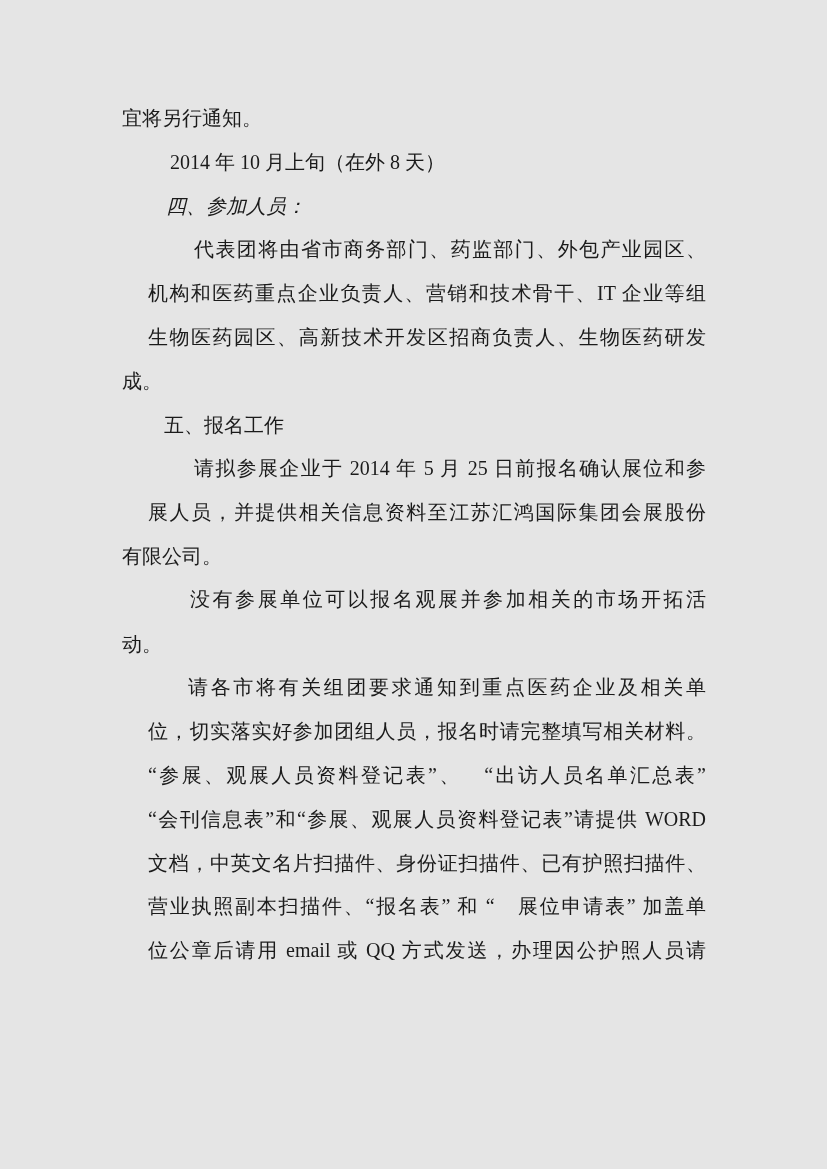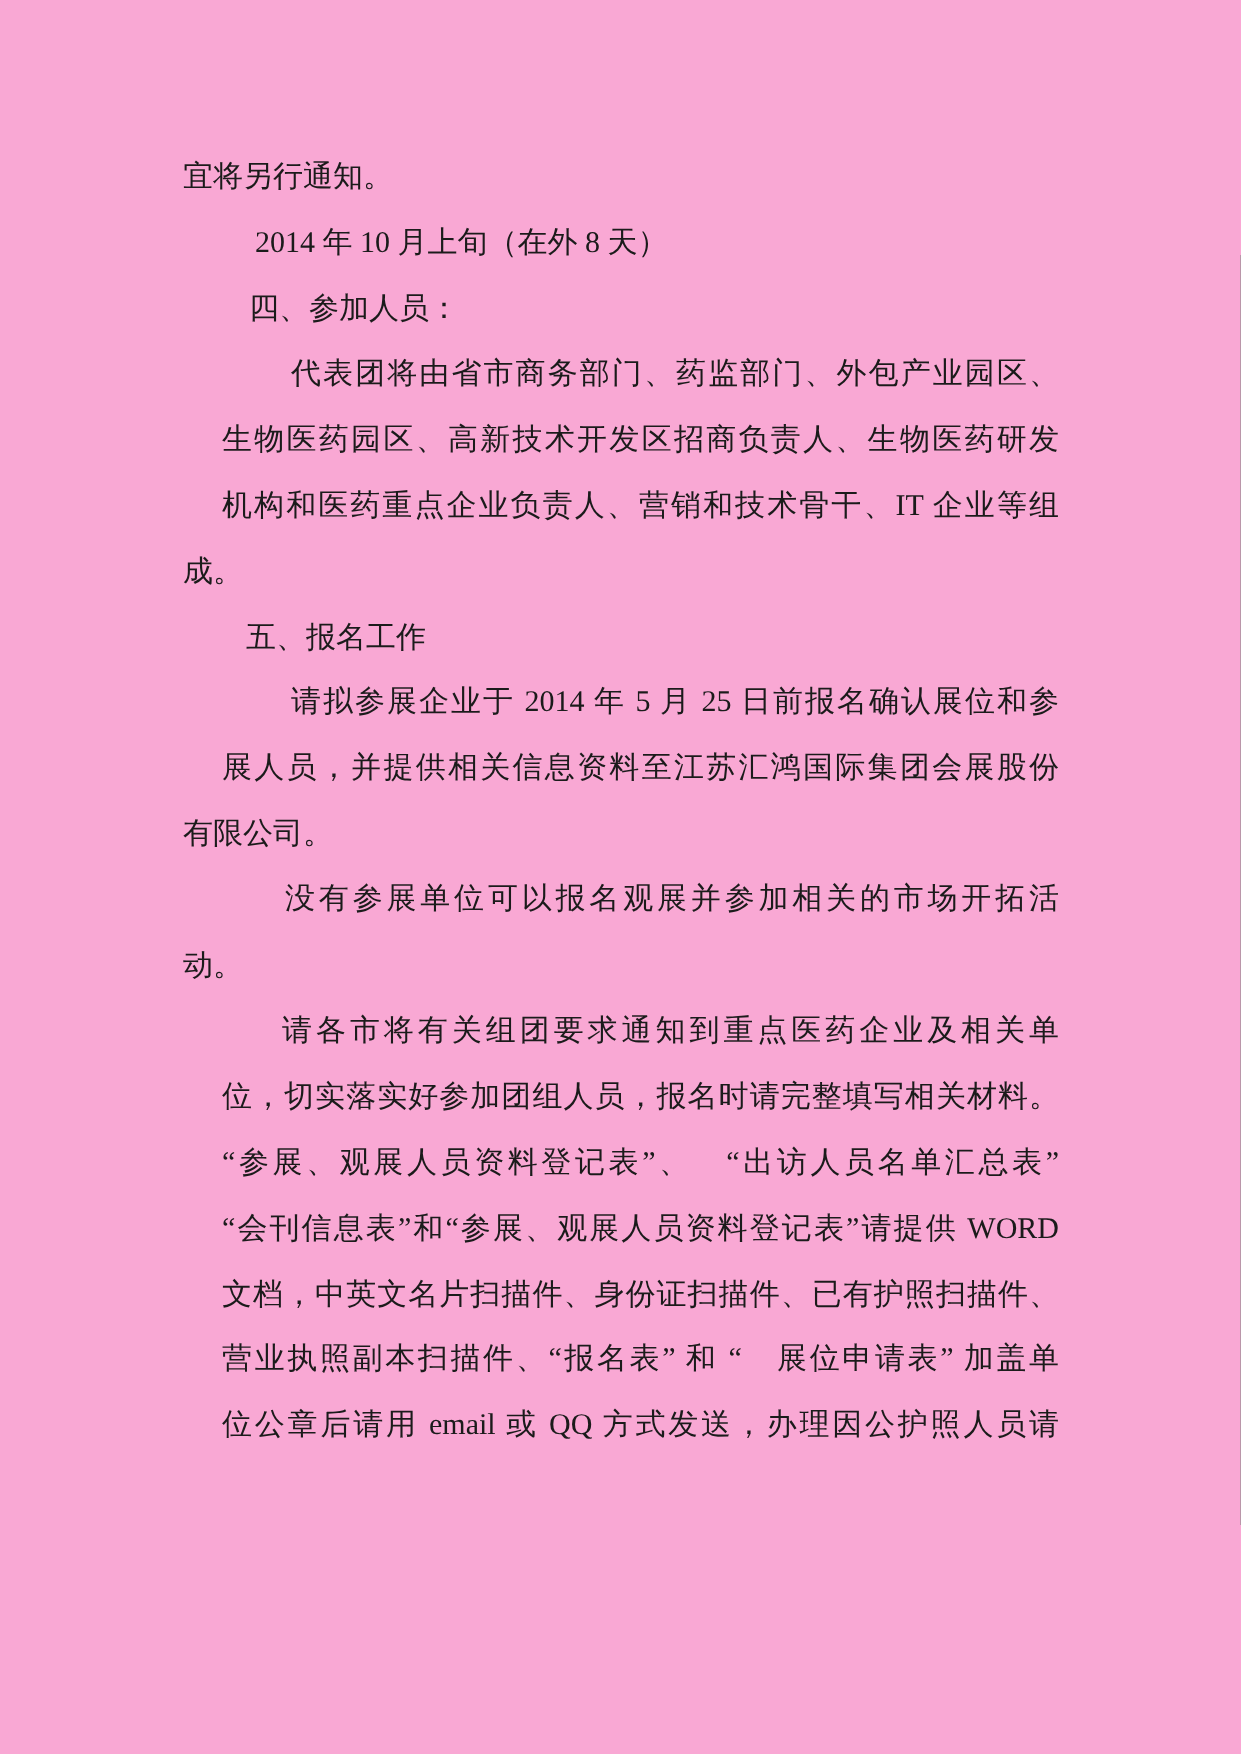--- a/index.html
+++ b/index.html
@@ -34,28 +34,28 @@
   .line.j {
     text-align: justify;
     text-align-last: justify;
     text-justify: inter-character;
     margin-left: 26px;
   }
 </style>
 </head>
 <body>
 
-<div class="page" style="background: #f9a8d4; color: rgb(27, 27, 27);">
+<div class="page" style="background: #e5e5e5; color: rgb(27, 27, 27);">
   <div class="textblock">
       <div class="line" style="text-indent: 0px;">宜将另行通知。</div>
       <div class="line" style="text-indent: 48px;">2014 年 10 月上旬（在外 8 天）</div>
-      <div class="line" style="text-indent: 44px;">四、参加人员：</div>
+      <div class="line" style="text-indent: 44px; font-style: italic;">四、参加人员：</div>
       <div class="line j" style="text-indent: 46px;">代表团将由省市商务部门、药监部门、外包产业园区、</div>
+      <div class="line j" style="text-indent: 0px;">机构和医药重点企业负责人、营销和技术骨干、IT 企业等组</div>
       <div class="line j" style="text-indent: 0px;">生物医药园区、高新技术开发区招商负责人、生物医药研发</div>
-      <div class="line j" style="text-indent: 0px;">机构和医药重点企业负责人、营销和技术骨干、IT 企业等组</div>
       <div class="line" style="text-indent: 0px;">成。</div>
       <div class="line" style="text-indent: 42px;">五、报名工作</div>
       <div class="line j" style="text-indent: 46px;">请拟参展企业于 2014 年 5 月 25 日前报名确认展位和参</div>
       <div class="line j" style="text-indent: 0px;">展人员，并提供相关信息资料至江苏汇鸿国际集团会展股份</div>
       <div class="line" style="text-indent: 0px;">有限公司。</div>
       <div class="line j" style="text-indent: 42px; font-family: Liberation Mono, monospace;">没有参展单位可以报名观展并参加相关的市场开拓活</div>
       <div class="line" style="text-indent: 0px;">动。</div>
       <div class="line j" style="text-indent: 40px;">请各市将有关组团要求通知到重点医药企业及相关单</div>
       <div class="line j" style="text-indent: 0px;">位，切实落实好参加团组人员，报名时请完整填写相关材料。</div>
       <div class="line j" style="text-indent: 0px;">“参展、观展人员资料登记表”、　“出访人员名单汇总表”</div>

